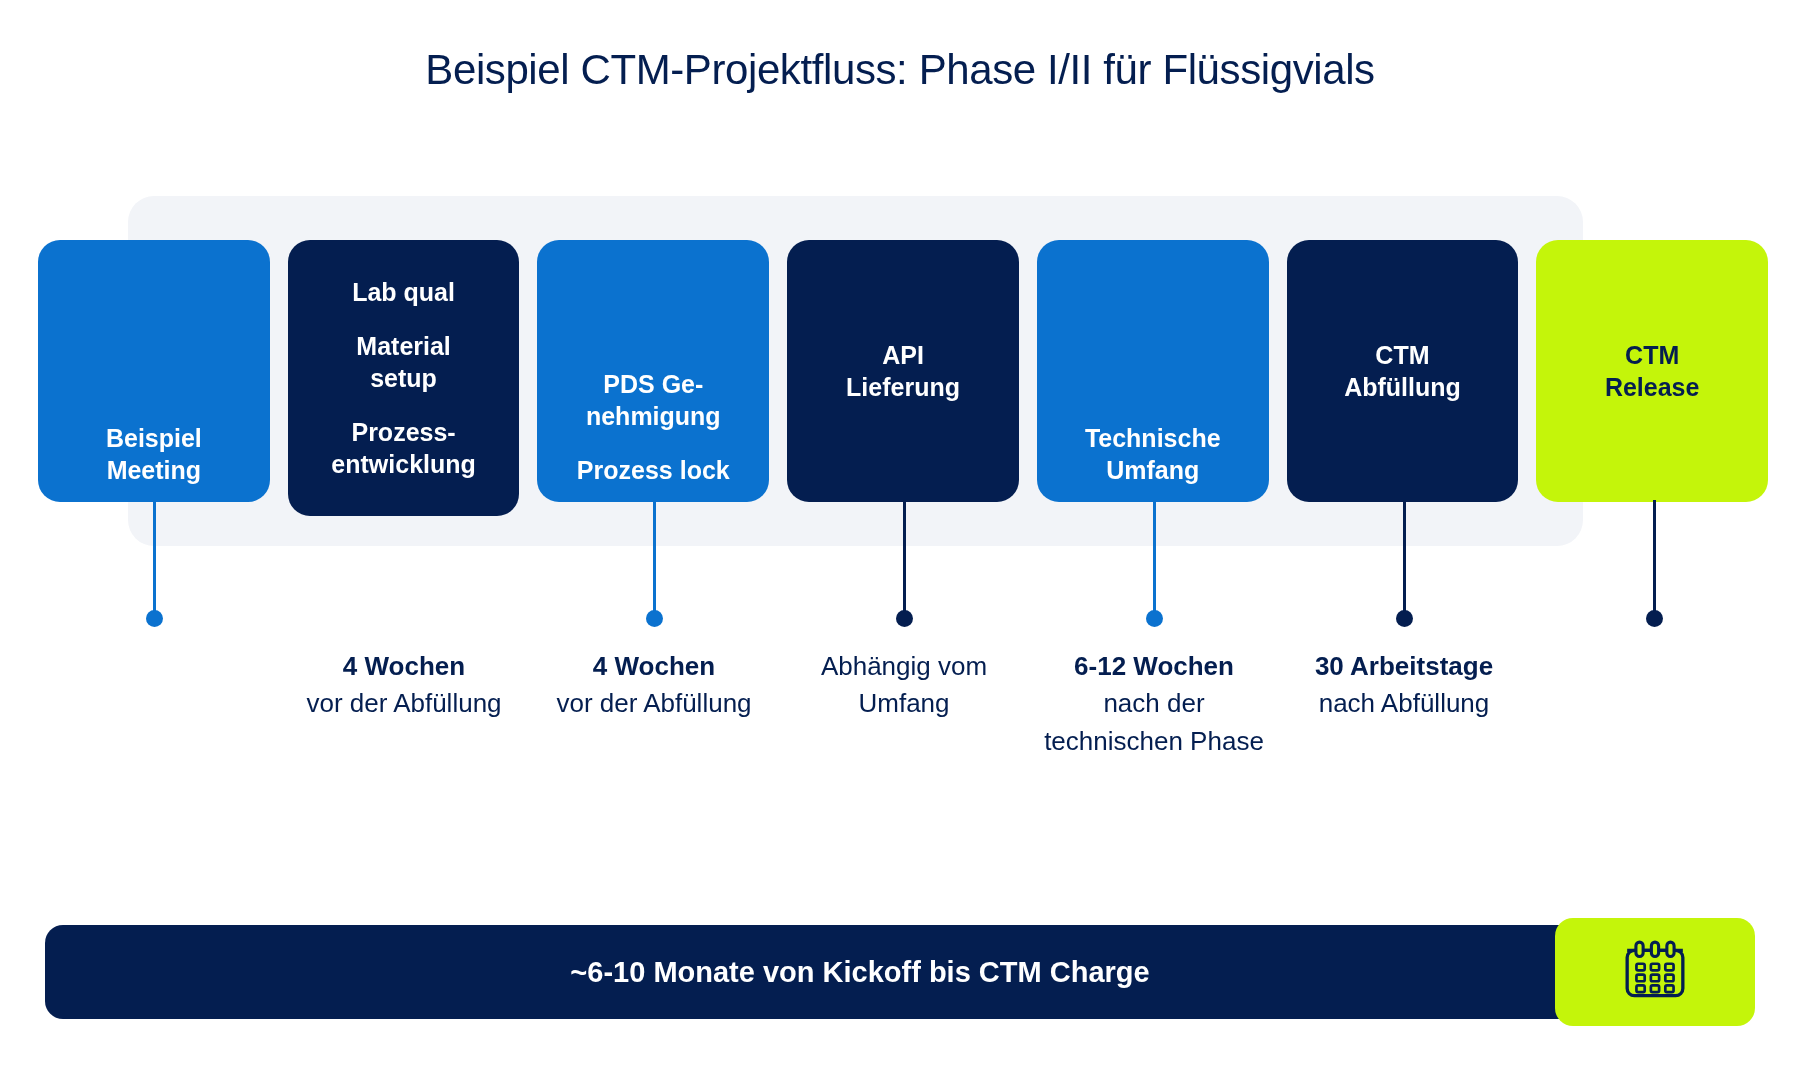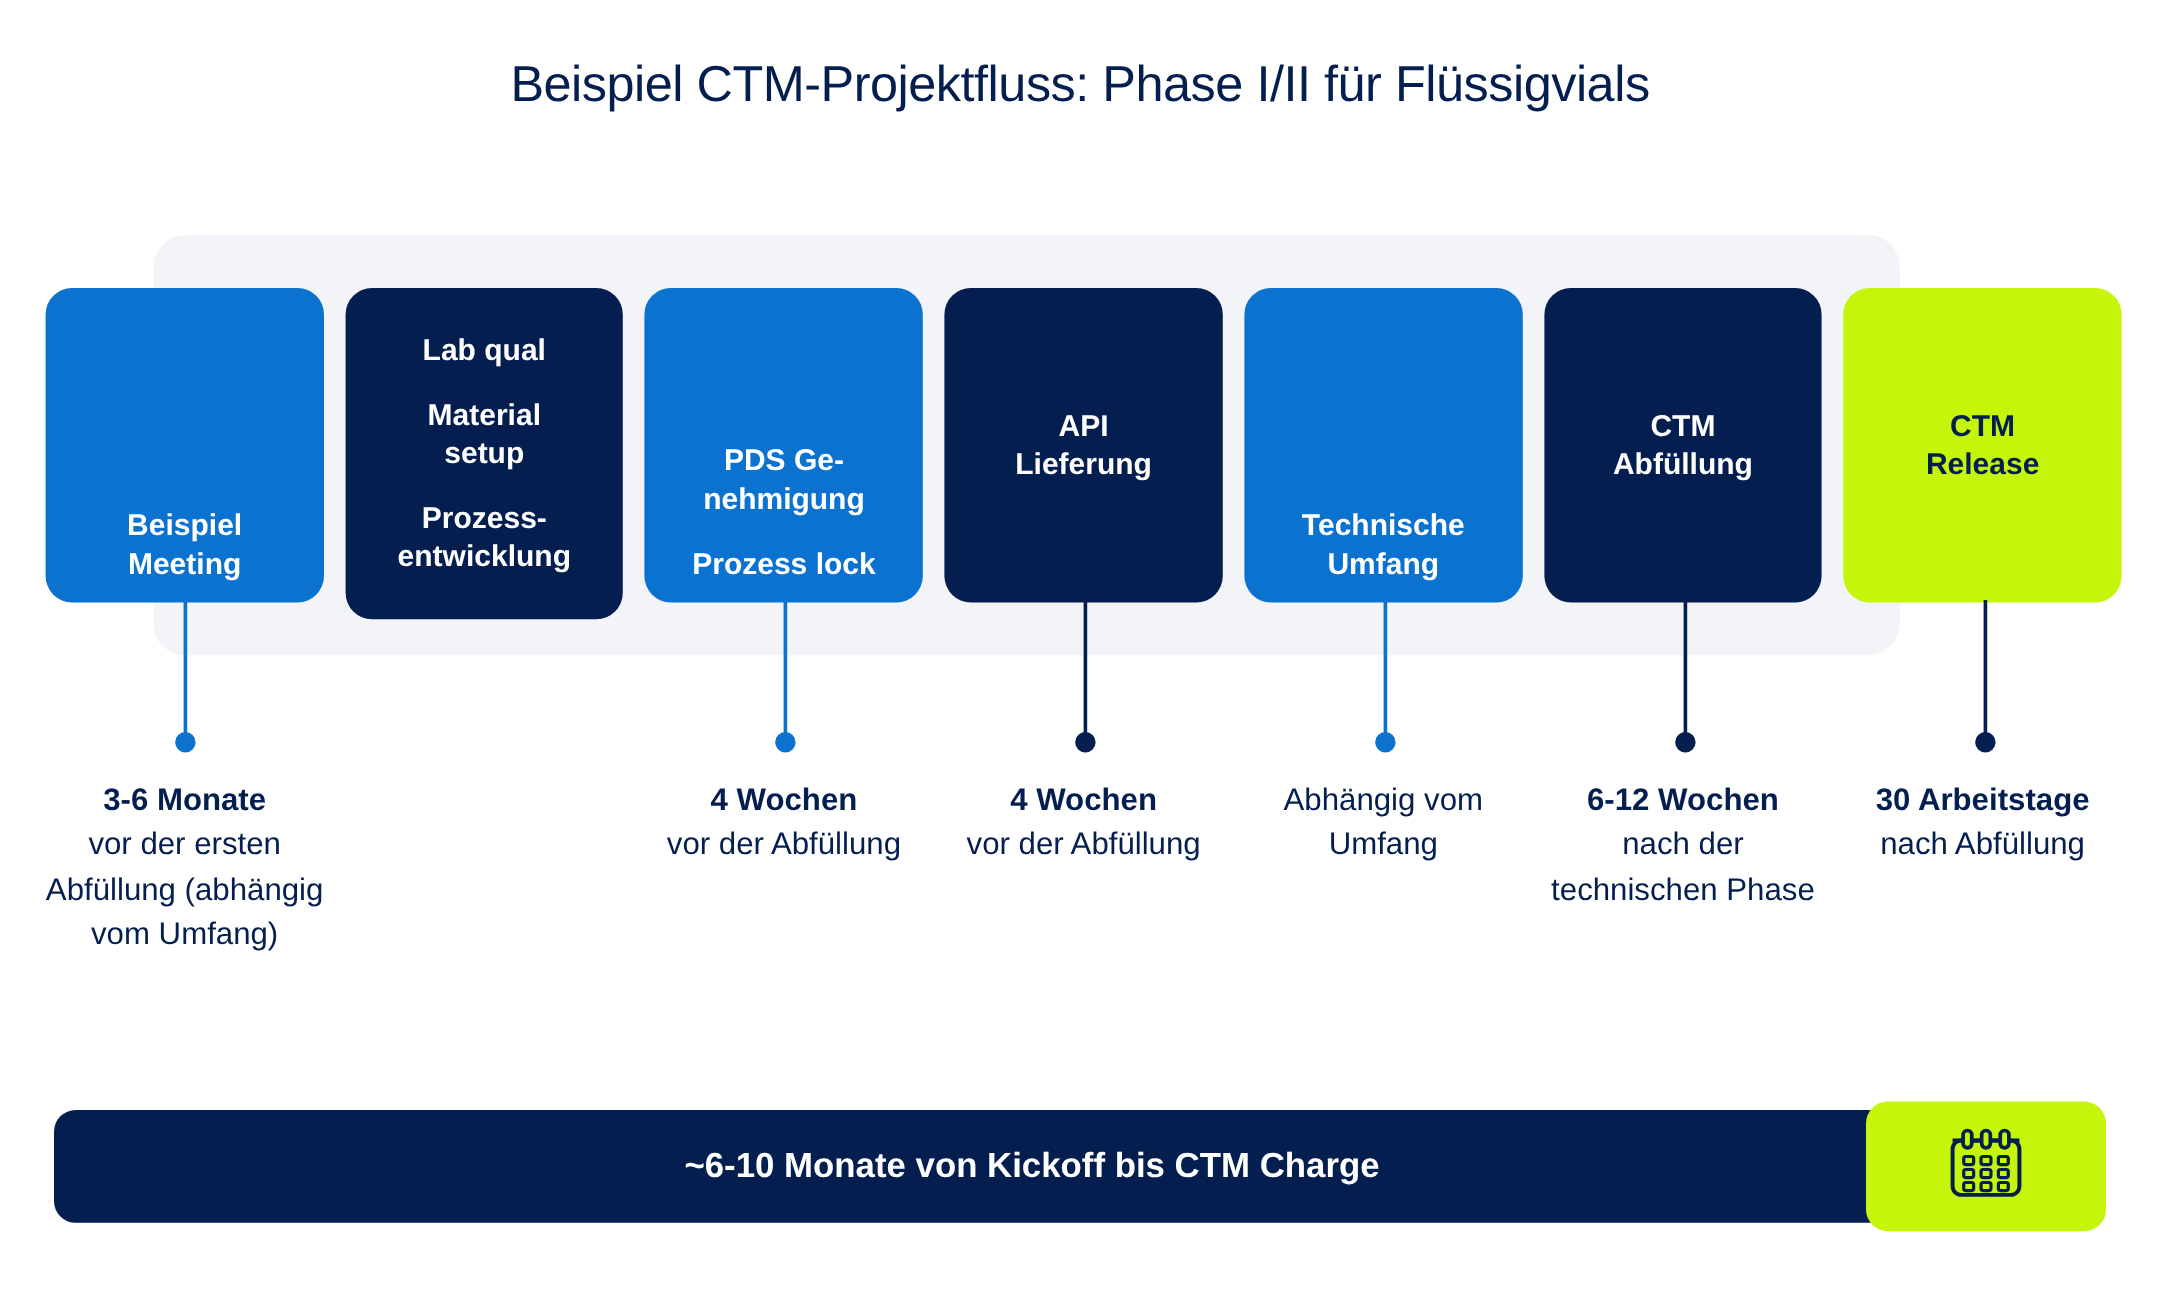--- a/index.html
+++ b/index.html
@@ -157,24 +157,20 @@
         <div class="line" style="background: rgb(4, 30, 80);"></div>
         <div class="dot" style="background: rgb(4, 30, 80);"></div>
       </div>
       <div class="conn" style="left: 1653px;">
         <div class="line" style="background: rgb(4, 30, 80);"></div>
         <div class="dot" style="background: rgb(4, 30, 80);"></div>
       </div>
     </div>
 
   <div class="captions" id="captions">
-      <div class="caption">
-        <span class="lead">3-6 Monate</span>
-        <span class="rest">vor der ersten Abfüllung (abhängig vom Umfang)</span>
-      </div>
       <div class="caption empty"></div>
       <div class="caption">
         <span class="lead">4 Wochen</span>
         <span class="rest">vor der Abfüllung</span>
       </div>
       <div class="caption">
         <span class="lead">4 Wochen</span>
         <span class="rest">vor der Abfüllung</span>
       </div>
       <div class="caption">

